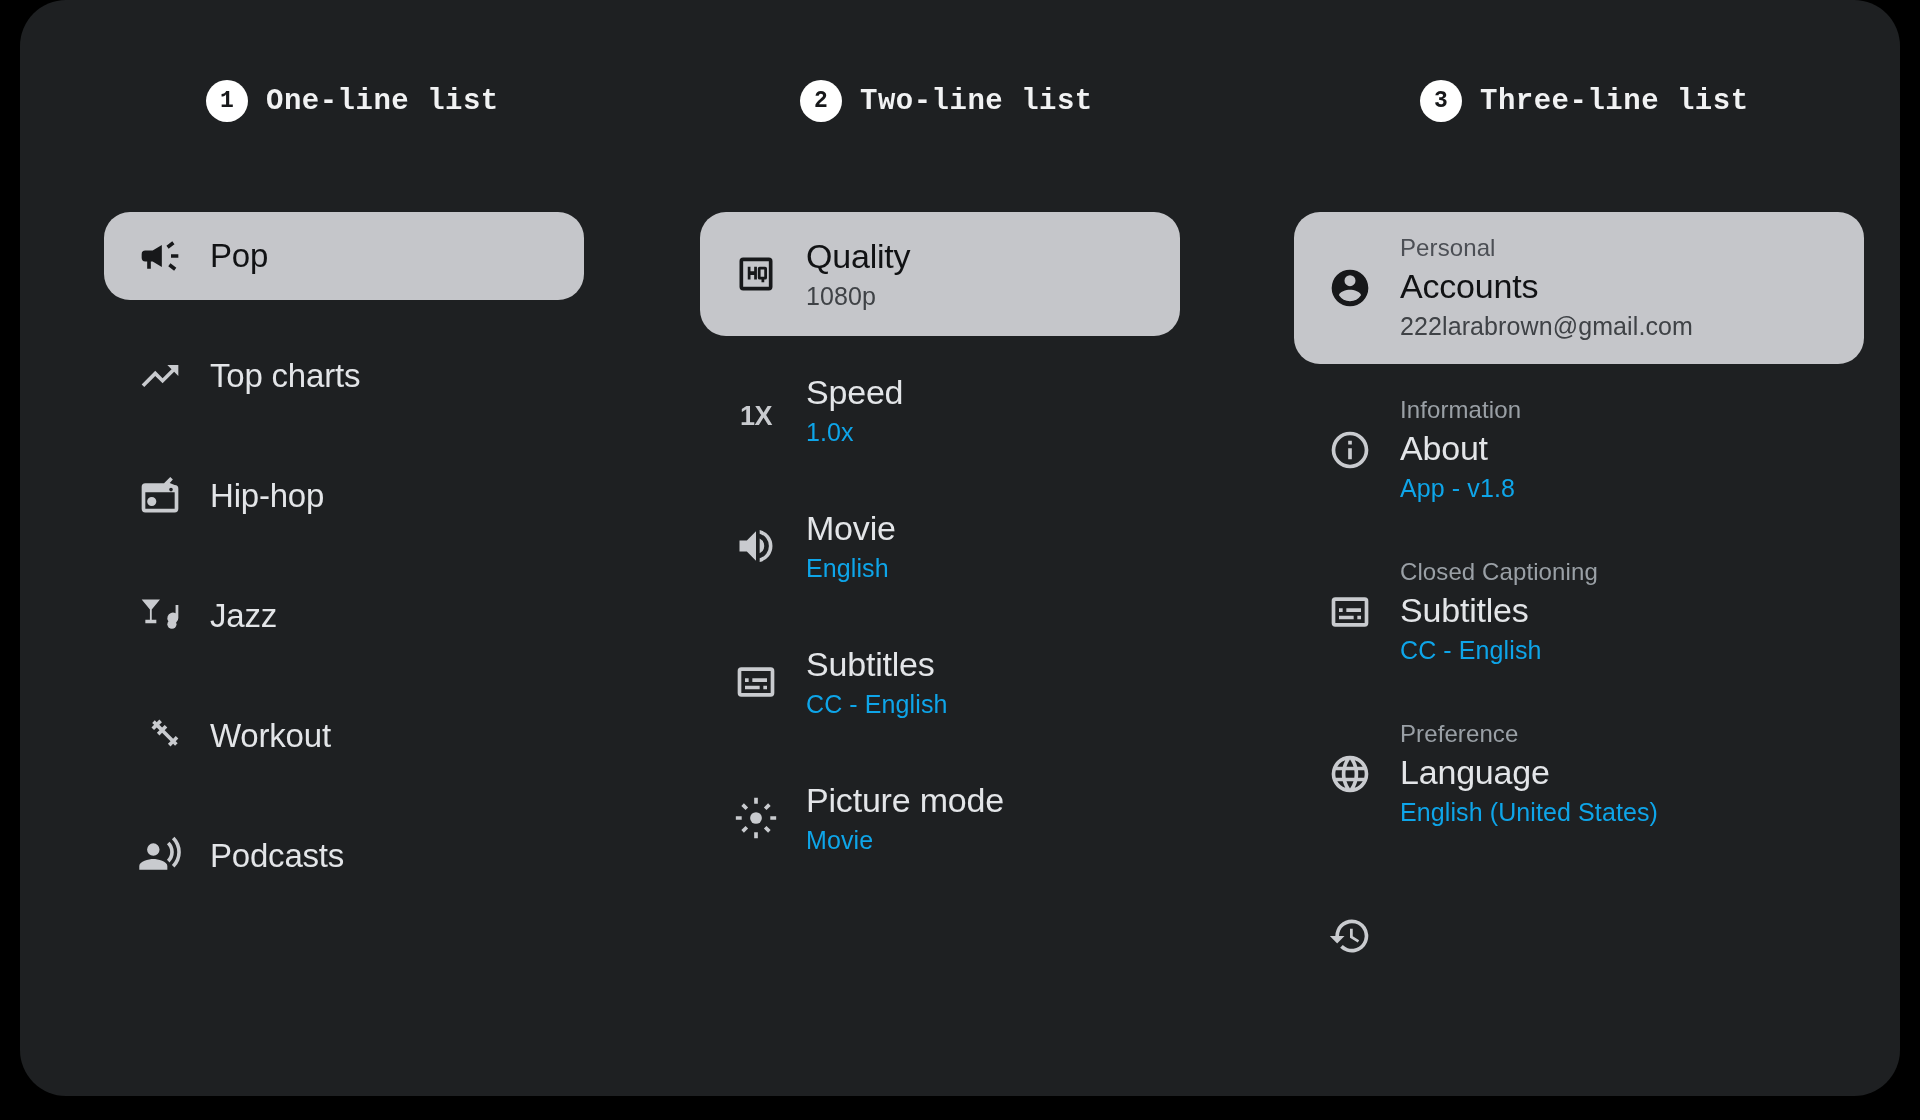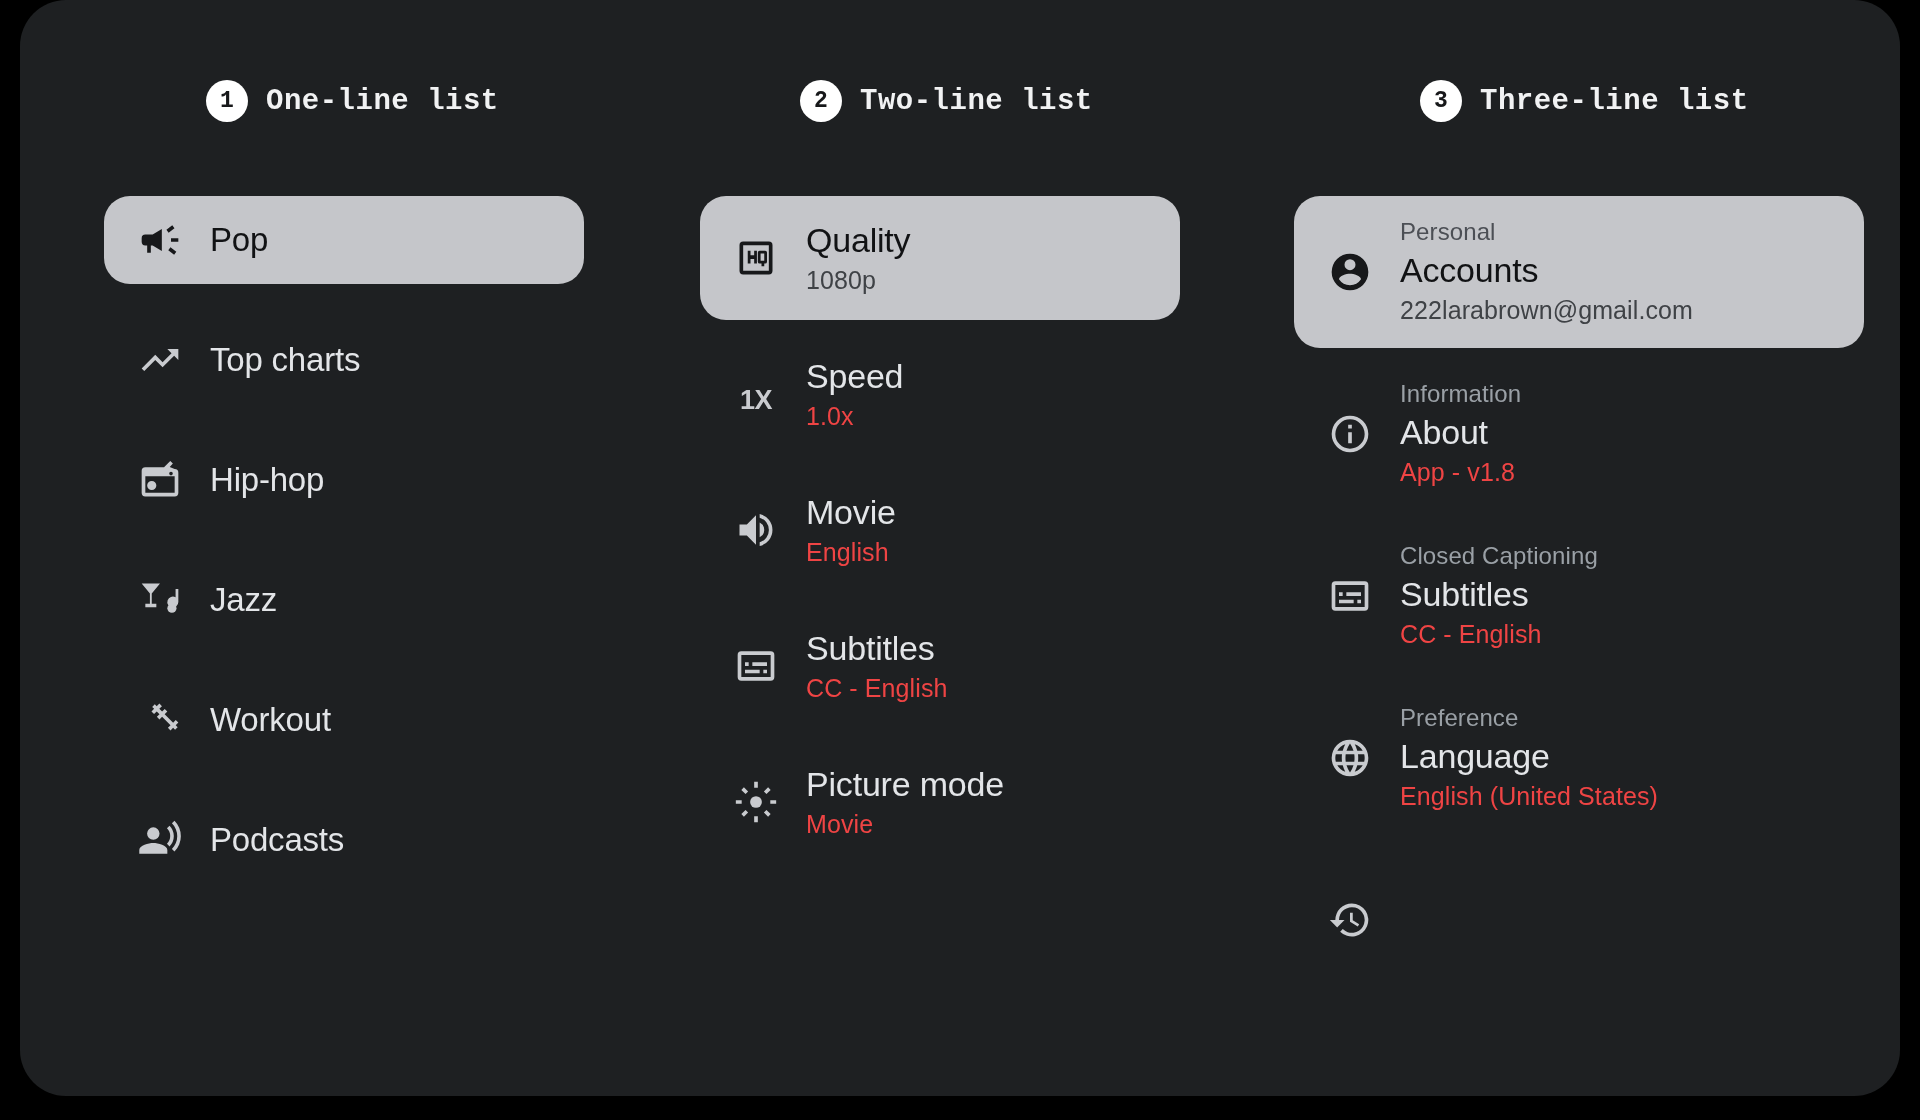--- a/index.html
+++ b/index.html
@@ -65,21 +65,21 @@
     font-size: 29px;
     font-weight: 700;
     color: #f1f2f3;
     letter-spacing: 0.5px;
     white-space: nowrap;
   }
 
   
   .col {
     position: absolute;
-    top: 196px;
+    top: 212px;
   }
   .col-1 { left: 84px;  width: 480px; }
   .col-2 { left: 680px; width: 480px; }
   .col-3 { left: 1274px; width: 570px; }
 
   
   .row {
     position: relative;
     display: flex;
     align-items: center;
@@ -151,21 +151,21 @@
     font-weight: 400;
     color: #e3e5e8;
     line-height: 1.22;
     letter-spacing: -0.2px;
     white-space: nowrap;
   }
   .col-3 .t-head { font-weight: 500; }
   .t-sub {
     font-size: 25px;
     font-weight: 400;
-    color: #ef4444;
+    color: #0ea5e9;
     line-height: 1.3;
     letter-spacing: 0.1px;
     margin-top: 3px;
     white-space: nowrap;
   }
 
   .row.selected .t-over { color: #4c4f55; }
   .row.selected .t-head { color: #111214; }
   .row.selected .t-sub  { color: #3f4246; }
 

